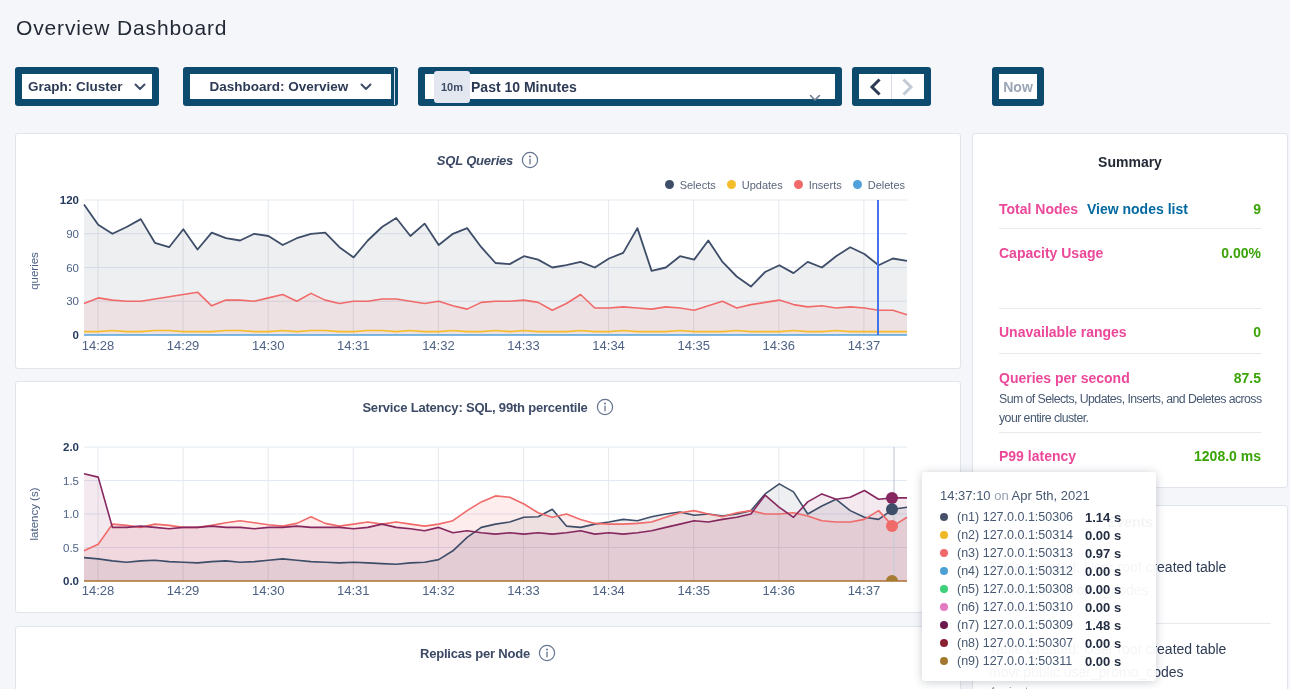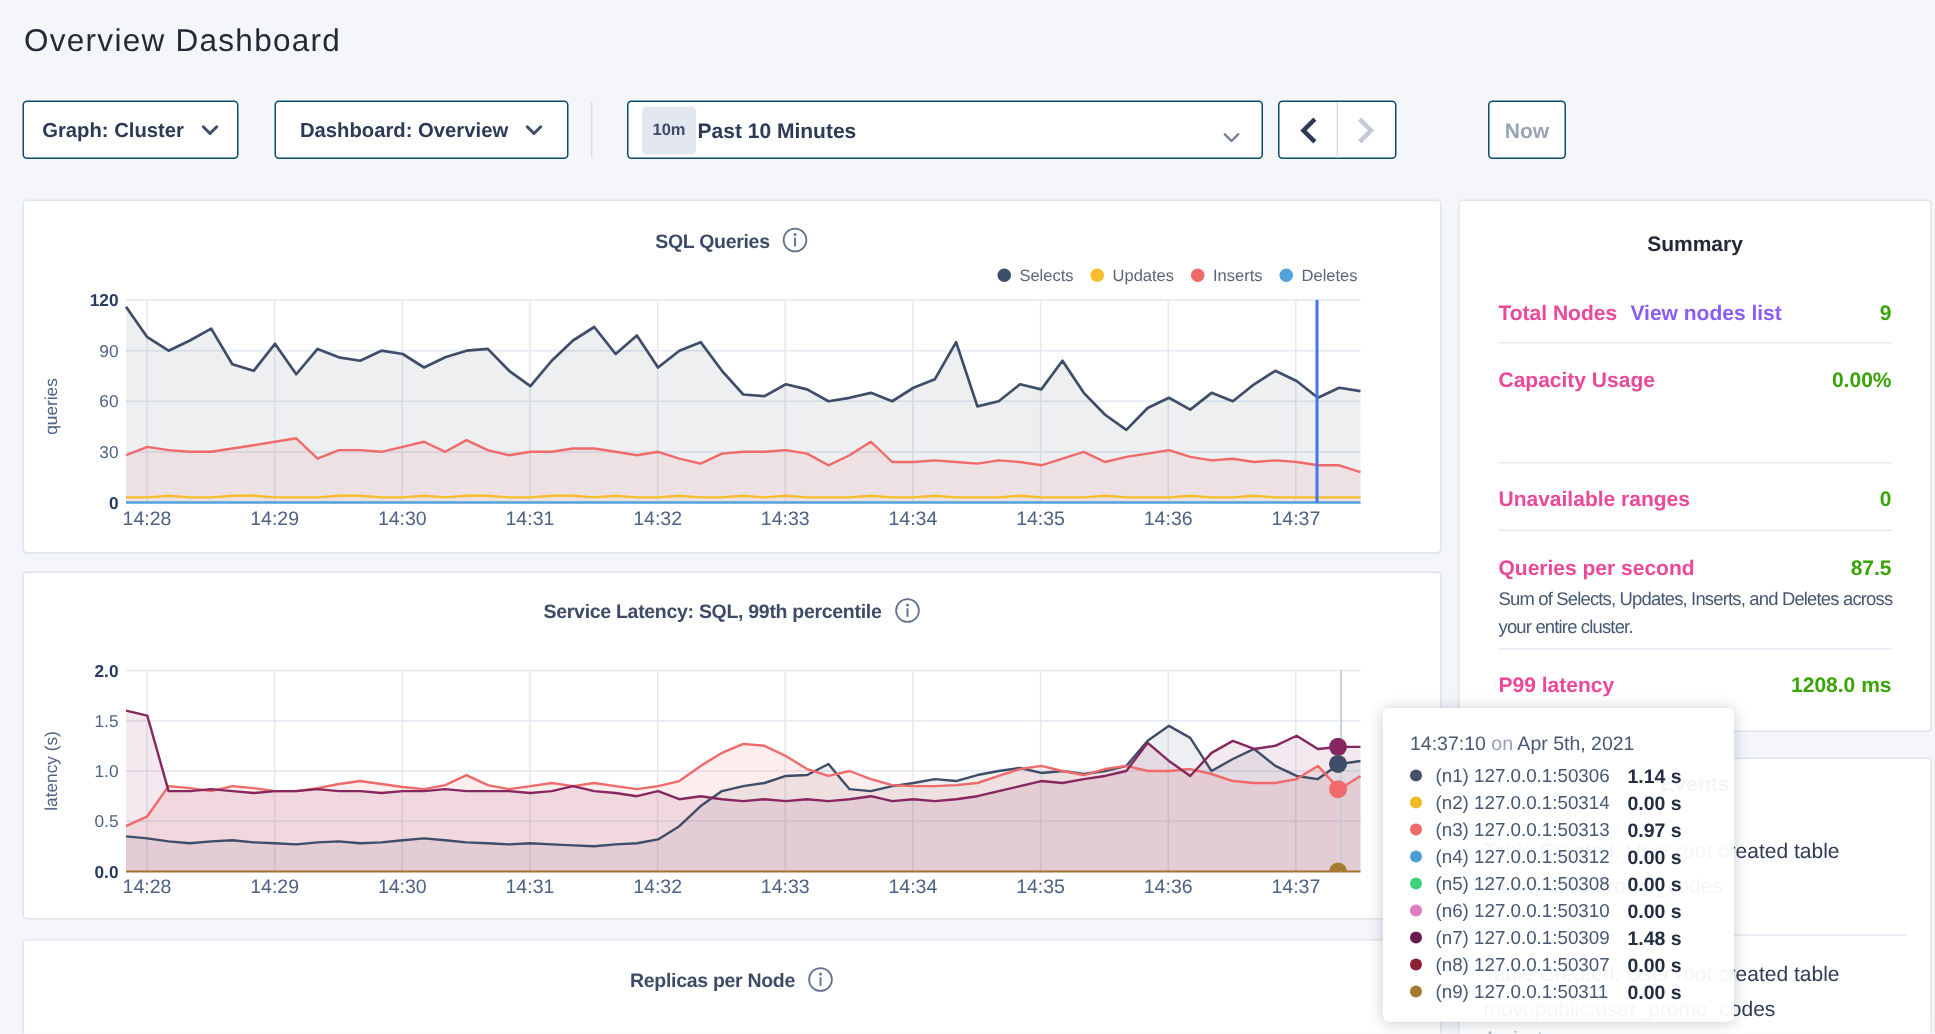--- a/index.html
+++ b/index.html
@@ -1,18 +1,18 @@
 <!DOCTYPE html>
 <html><head><meta charset="utf-8"><style>
 * { margin:0; padding:0; box-sizing:border-box; }
 html,body { width:1290px; height:689px; overflow:hidden; background:#f4f6fa;
   font-family:"Liberation Sans", sans-serif; position:relative; }
 .abs { position:absolute; }
 h1 { position:absolute; left:16px; top:16px; font-size:21px; font-weight:400; color:#242a35; letter-spacing:0.85px; }
-.btn { position:absolute; top:67px; height:39px; background:#fff; border:1px solid #0c4a6e; border-radius:3px;
+.btn { position:absolute; top:67px; height:39px; background:#fff; border:7px solid #0c4a6e; border-radius:3px;
   display:flex; align-items:center; justify-content:center; font-weight:bold; font-size:13.5px; color:#2c3a56; }
 .panel { position:absolute; background:#fff; border:1px solid #e0e5ec; border-radius:3px; }
 .ptitle { position:absolute; width:100%; display:flex; align-items:center; justify-content:center; font-weight:bold; font-size:13px; color:#3c4a66; letter-spacing:-0.2px; }
 .ptitle svg { margin-left:8px; }
 .li { display:inline-flex; align-items:center; margin-left:11px; font-size:11px; color:#5a6579; }
 .ld { width:9px; height:9px; border-radius:50%; margin-right:6px; display:inline-block; }
 .card { position:absolute; background:#fff; border:1px solid #e0e5ec; border-radius:3px; }
 .srow { position:absolute; left:26px; right:26px; display:flex; justify-content:space-between; align-items:baseline; }
 .slab { font-weight:bold; font-size:14px; color:#ec4899; }
 .sval { font-weight:bold; font-size:14px; color:#3aa306; }
@@ -27,21 +27,21 @@
 .tdot { width:8px; height:8px; border-radius:50%; margin-right:9px; flex:none; }
 .tlab { width:128px; }
 .tval { font-weight:bold; color:#242e42; font-size:13px; }
 </style></head>
 <body>
 <h1>Overview Dashboard</h1>
 
 <div class="btn" style="left:15px; width:144px;">Graph:&nbsp;Cluster&nbsp;&nbsp;&nbsp;<svg width="12" height="8" viewBox="0 0 12 8">
       <path d="M1.5 1.5 L6 6 L10.5 1.5" fill="none" stroke="#3e4d68" stroke-width="2" stroke-linecap="round" stroke-linejoin="round"></path>
     </svg></div>
-<div class="btn" style="left:183px; width:196px;">Dashboard:&nbsp;Overview&nbsp;&nbsp;&nbsp;<svg width="12" height="8" viewBox="0 0 12 8">
+<div class="btn" style="left:183px; width:215px;">Dashboard:&nbsp;Overview&nbsp;&nbsp;&nbsp;<svg width="12" height="8" viewBox="0 0 12 8">
       <path d="M1.5 1.5 L6 6 L10.5 1.5" fill="none" stroke="#3e4d68" stroke-width="2" stroke-linecap="round" stroke-linejoin="round"></path>
     </svg></div>
 <div class="abs" style="left:394px; top:68px; width:1px; height:37px; background:#d9dee8;"></div>
 
 <div class="btn" style="left:418px; width:424px; justify-content:flex-start; padding-left:9px;">
   <span style="background:#e3e7ef; border-radius:3px; font-size:11px; padding:10px 7px; color:#3f4c68;">10m</span>
   <span style="margin-left:1px; font-size:14px;">Past 10 Minutes</span>
   <span style="position:absolute; right:14px; top:16px;"><svg width="12" height="8" viewBox="0 0 12 8">
         <path d="M1.5 1.5 L6 6 L10.5 1.5" fill="none" stroke="#6f7b93" stroke-width="1.6" stroke-linecap="round" stroke-linejoin="round"></path>
       </svg></span>
@@ -54,21 +54,21 @@
     </span>
   <span style="width:39px; height:100%; display:flex; align-items:center; justify-content:center;">
       <svg width="12" height="18" viewBox="0 0 12 18">
         <path d="M2.5 2.5 L9 9 L2.5 15.5" fill="none" stroke="#c3cad6" stroke-width="3" stroke-linecap="square" stroke-linejoin="miter"></path>
       </svg>
     </span>
 </div>
 <div class="btn" style="left:992px; width:52px; color:#9aa5b5; font-size:14px;">Now</div>
 
 <div class="panel" style="left:15px; top:133px; width:946px; height:236px;">
-  <div class="ptitle" style="top:17px;">SQL Queries<svg width="18" height="18" viewBox="0 0 18 18">
+  <div class="ptitle" style="top:17px;font-style:italic;">SQL Queries<svg width="18" height="18" viewBox="0 0 18 18">
         <circle cx="9" cy="9" r="7.6" fill="none" stroke="#64748f" stroke-width="1.2"></circle>
         <circle cx="9" cy="5.4" r="1" fill="#64748f"></circle>
         <rect x="8.35" y="7.4" width="1.3" height="6" rx="0.6" fill="#64748f"></rect>
       </svg></div>
   <div style="position:absolute; right:55px; top:41px;"><span class="li"><span class="ld" style="background:#3e4d68"></span>Selects</span><span class="li"><span class="ld" style="background:#f5bd2b"></span>Updates</span><span class="li"><span class="ld" style="background:#f06a6a"></span>Inserts</span><span class="li"><span class="ld" style="background:#51a2da"></span>Deletes</span></div>
   <div style="position:absolute; left:0; top:0;"><svg width="946" height="236" viewBox="0 0 946 236" font-family="Liberation Sans, sans-serif">
 <line x1="82.0" y1="66" x2="82.0" y2="201" stroke="#e6e8ee" stroke-width="1"></line>
         <line x1="167.1" y1="66" x2="167.1" y2="201" stroke="#e6e8ee" stroke-width="1"></line>
         <line x1="252.2" y1="66" x2="252.2" y2="201" stroke="#e6e8ee" stroke-width="1"></line>
         <line x1="337.3" y1="66" x2="337.3" y2="201" stroke="#e6e8ee" stroke-width="1"></line>
@@ -166,21 +166,21 @@
         <circle cx="9" cy="5.4" r="1" fill="#64748f"></circle>
         <rect x="8.35" y="7.4" width="1.3" height="6" rx="0.6" fill="#64748f"></rect>
       </svg></div>
   <div style="position:absolute; left:52px; top:60.5px; font-weight:bold; font-size:11.5px; color:#253a5e;">40</div>
 </div>
 
 <div class="card" style="left:972px; top:133px; width:316px; height:355px;">
   <div style="position:absolute; width:100%; top:153px; text-align:center; font-weight:bold; font-size:14px; color:#242a35;"></div>
   <div style="position:absolute; width:100%; top:20px; text-align:center; font-weight:bold; font-size:14px; color:#242a35;">Summary</div>
   <div class="srow" style="top:66px;">
-      <span><span class="slab">Total Nodes</span>&nbsp;&nbsp;<a class="slab" style="color:#8b5cf6; text-decoration:none;">View nodes list</a></span>
+      <span><span class="slab">Total Nodes</span>&nbsp;&nbsp;<a class="slab" style="color:#0369a1; text-decoration:none;">View nodes list</a></span>
       <span class="sval">9</span>
     </div>
   <div class="sdiv" style="top:94px;"></div>
   <div class="srow" style="top:111px;">
       <span class="slab">Capacity Usage</span>
       <span class="sval">0.00%</span>
     </div>
   <div class="sdiv" style="top:174px;"></div>
   <div class="srow" style="top:190px;">
       <span class="slab">Unavailable ranges</span>

